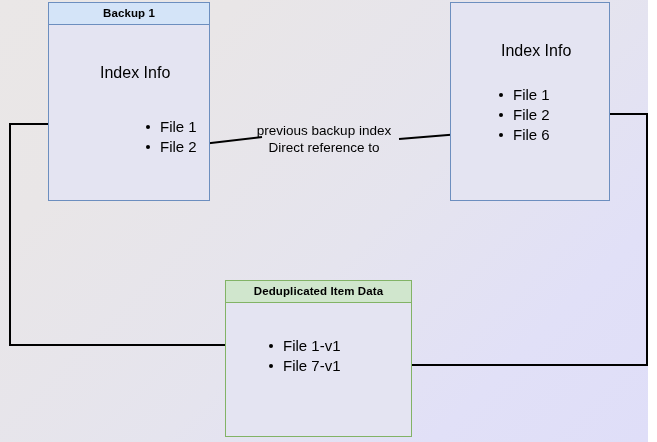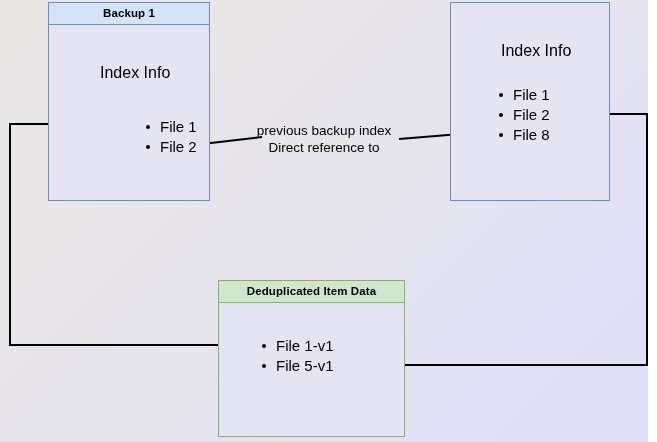--- a/index.html
+++ b/index.html
@@ -143,37 +143,37 @@
         <li>
           <span class="bullet"></span>
           <span>File 1</span>
         </li>
         <li>
           <span class="bullet"></span>
           <span>File 2</span>
         </li>
         <li>
           <span class="bullet"></span>
-          <span>File 8</span>
+          <span>File 6</span>
         </li>
       </ul>
     </div>
   </div>
 
-  <div class="node green" style="left:218px; top:280px; width:187px; height:157px;">
+  <div class="node green" style="left:225px; top:280px; width:187px; height:157px;">
     <div class="node-header">Deduplicated Item Data</div>
     <div class="node-body">
       <ul class="file-list" style="left:42px; top:33px;text-align:right;">
         <li>
           <span class="bullet"></span>
           <span>File 1-v1</span>
         </li>
         <li>
           <span class="bullet"></span>
-          <span>File 5-v1</span>
+          <span>File 7-v1</span>
         </li>
       </ul>
     </div>
   </div>
 
   <div class="edge-label" style="left:248px; top:122px; width:152px;">
     <div>previous backup index</div>
     <div>Direct reference to</div>
   </div>
 

